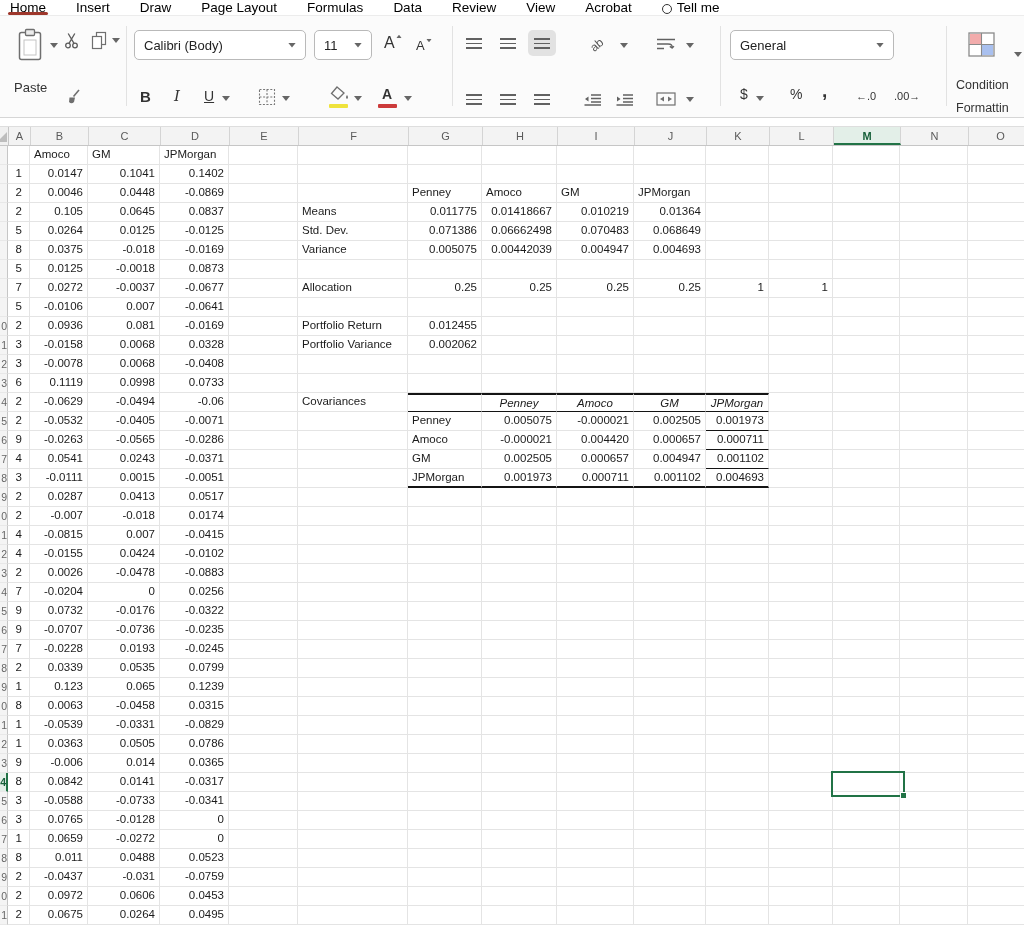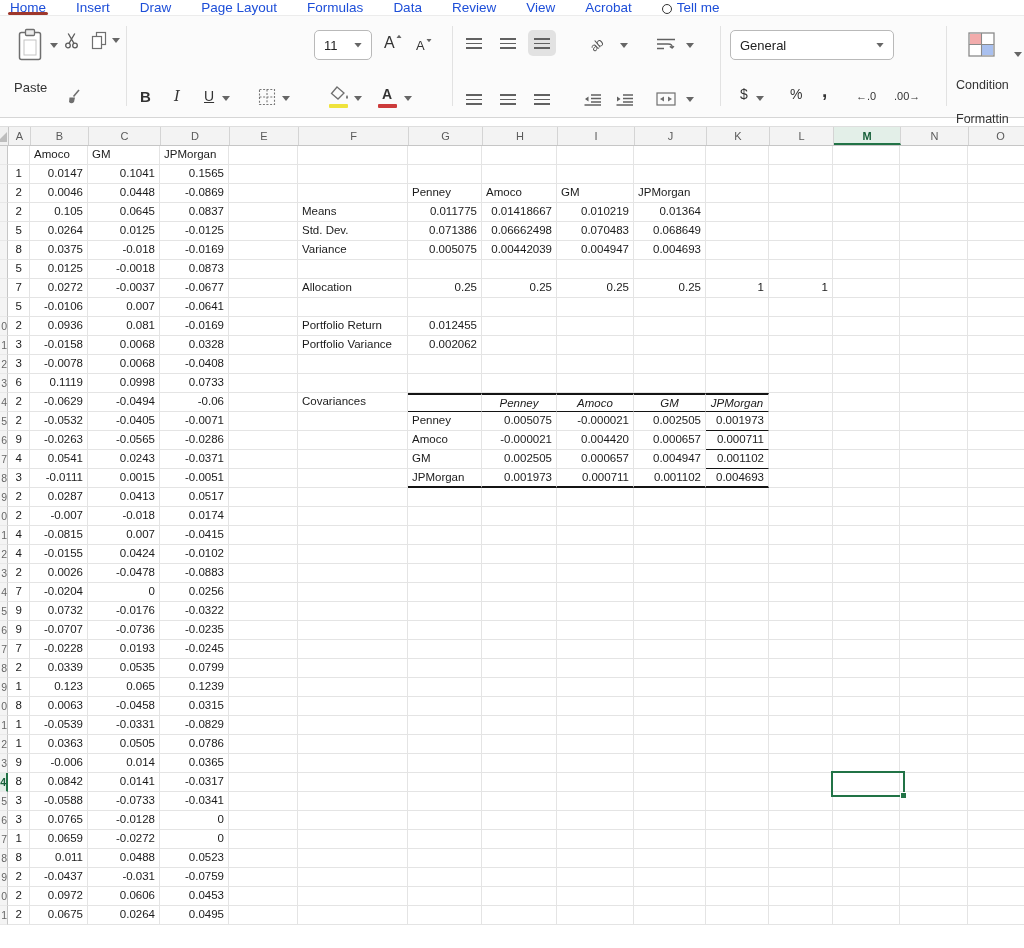--- a/index.html
+++ b/index.html
@@ -1,21 +1,21 @@
 <!DOCTYPE html>
 <html style="--green: #217346; --tabline: #9e372c; --yellow: #efe33c; --red: #cc3b3b;"><head>
 <meta charset="utf-8">
 <style>
   html,body{margin:0;padding:0}
   body{width:1024px;height:948px;overflow:hidden;background:#fff;font-family:"Liberation Sans",sans-serif;-webkit-font-smoothing:antialiased}
   .app{position:relative;width:1024px;height:948px}
 
   
   .menubar{height:15px;background:#fff;display:flex;align-items:flex-end;padding-left:10px;overflow:hidden}
-  .menu-item{margin-right:30px;font-size:13.5px;color:#1d4ed8;line-height:14px;height:14px;position:relative;white-space:nowrap;display:flex;align-items:flex-end;gap:5px}
+  .menu-item{margin-right:30px;font-size:13.5px;color:#000000;line-height:14px;height:14px;position:relative;white-space:nowrap;display:flex;align-items:flex-end;gap:5px}
   .menu-item.active::after{content:'';position:absolute;left:-2px;right:-2px;bottom:0;height:3px;border-radius:2px;background:var(--tabline)}
   .bulb{width:8px;height:8px;border:1.4px solid #333;border-radius:50%;display:inline-block;position:relative;margin-bottom:1px}
   .bulb::after{content:'';position:absolute;left:2px;top:8px;width:3px;height:2px;border-bottom:1.4px solid #333}
 
   
   .ribbon{position:relative;height:101px;background:#fbfbfb;border-top:1px solid #ececec;border-bottom:1px solid #d6d6d6}
   .ribbon .sep{position:absolute;top:10px;height:80px;width:1px;background:#e2e2e2}
   .combo{position:absolute;box-sizing:border-box;height:30px;background:#fff;border:1px solid #b9b9b9;border-radius:5px;display:flex;align-items:center;padding:0 9px;font-size:13px;color:#222}
   .combo .tri{margin-left:auto}
   .tri{width:8px;height:5px;background:#666;clip-path:polygon(0 0,100% 0,50% 100%);display:inline-block;flex:none}
@@ -113,20 +113,24 @@
     </span>
     <span class="tri ic" style="left:112px;top:22px"></span>
     <span class="ic" style="left:64px;top:72px">
       <svg width="18" height="18" viewBox="0 0 18 18">
           <path d="M15 2 L9.5 8.5" stroke="#6f6f6f" stroke-width="1.6" fill="none"></path>
           <path d="M5.5 9.5 L11 9.5 L10 14 Q7.5 16.5 5 14 Z" fill="#6f6f6f"></path>
         </svg>
     </span>
     <div class="sep" style="left:126px"></div>
 
+    <div class="combo" style="left:134px;top:14px;width:172px">
+      <span>Calibri (Body)</span>
+        <span class="tri"></span>
+    </div>
     <div class="combo" style="left:314px;top:14px;width:58px">
       <span>11</span>
         <span class="tri"></span>
     </div>
     <span class="glyph" style="left:384px;top:18px;font-size:16px"><span>A</span><span class="tri up" style="transform:scale(.7);vertical-align:9px"></span></span>
     <span class="glyph" style="left:416px;top:22px;font-size:13px"><span>A</span><span class="tri" style="transform:scale(.7);vertical-align:7px"></span></span>
 
     <span class="glyph" style="left:140px;top:72px;font-size:15px;font-weight:bold">B</span>
     <span class="glyph" style="left:174px;top:71px;font-size:15px;font-style:italic;font-family:'DejaVu Serif',serif">I</span>
     <span class="glyph" style="left:204px;top:72px;font-size:14px;text-decoration:underline">U</span>
@@ -205,21 +209,21 @@
     <span class="ic" style="left:968px;top:16px">
       <svg width="27" height="25" viewBox="0 0 27 25">
           <rect x="1" y="1" width="25" height="23" fill="#fff" stroke="#8a8a8a" stroke-width="1.3"></rect>
           <rect x="2" y="2" width="11.5" height="10.5" fill="#f2acac"></rect>
           <rect x="13.5" y="12.5" width="11.5" height="10.5" fill="#a9c0ef"></rect>
           <path d="M13.5 1 V24 M1 12.5 H26" stroke="#8a8a8a" stroke-width="1.1"></path>
         </svg>
     </span>
     <span class="tri ic" style="left:1014px;top:36px"></span>
     <span class="lbl" style="left:956px;top:62px">Condition</span>
-    <span class="lbl" style="left:956px;top:96px">Formattin</span>
+    <span class="lbl" style="left:956px;top:85px">Formattin</span>
   </div>
 
 
   <div class="gap"></div>
 
   <div class="sheet">
     <div class="chrow" id="chrow">
       <div class="corner"></div>
       <div class="ch colA-h">A</div>
     <div class="ch c-B">B</div>
@@ -254,21 +258,21 @@
           <div class="cell c-L"></div>
           <div class="cell c-M"></div>
           <div class="cell c-N"></div>
           <div class="cell c-O"></div>
         </div>
         <div class="row">
           <div class="rh"></div>
           <div class="cell colA">1</div>
           <div class="cell c-B num">0.0147</div>
           <div class="cell c-C num">0.1041</div>
-          <div class="cell c-D num">0.1565</div>
+          <div class="cell c-D num">0.1402</div>
           <div class="cell c-E"></div>
           <div class="cell c-F"></div>
           <div class="cell c-G"></div>
           <div class="cell c-H"></div>
           <div class="cell c-I"></div>
           <div class="cell c-J"></div>
           <div class="cell c-K"></div>
           <div class="cell c-L"></div>
           <div class="cell c-M"></div>
           <div class="cell c-N"></div>

